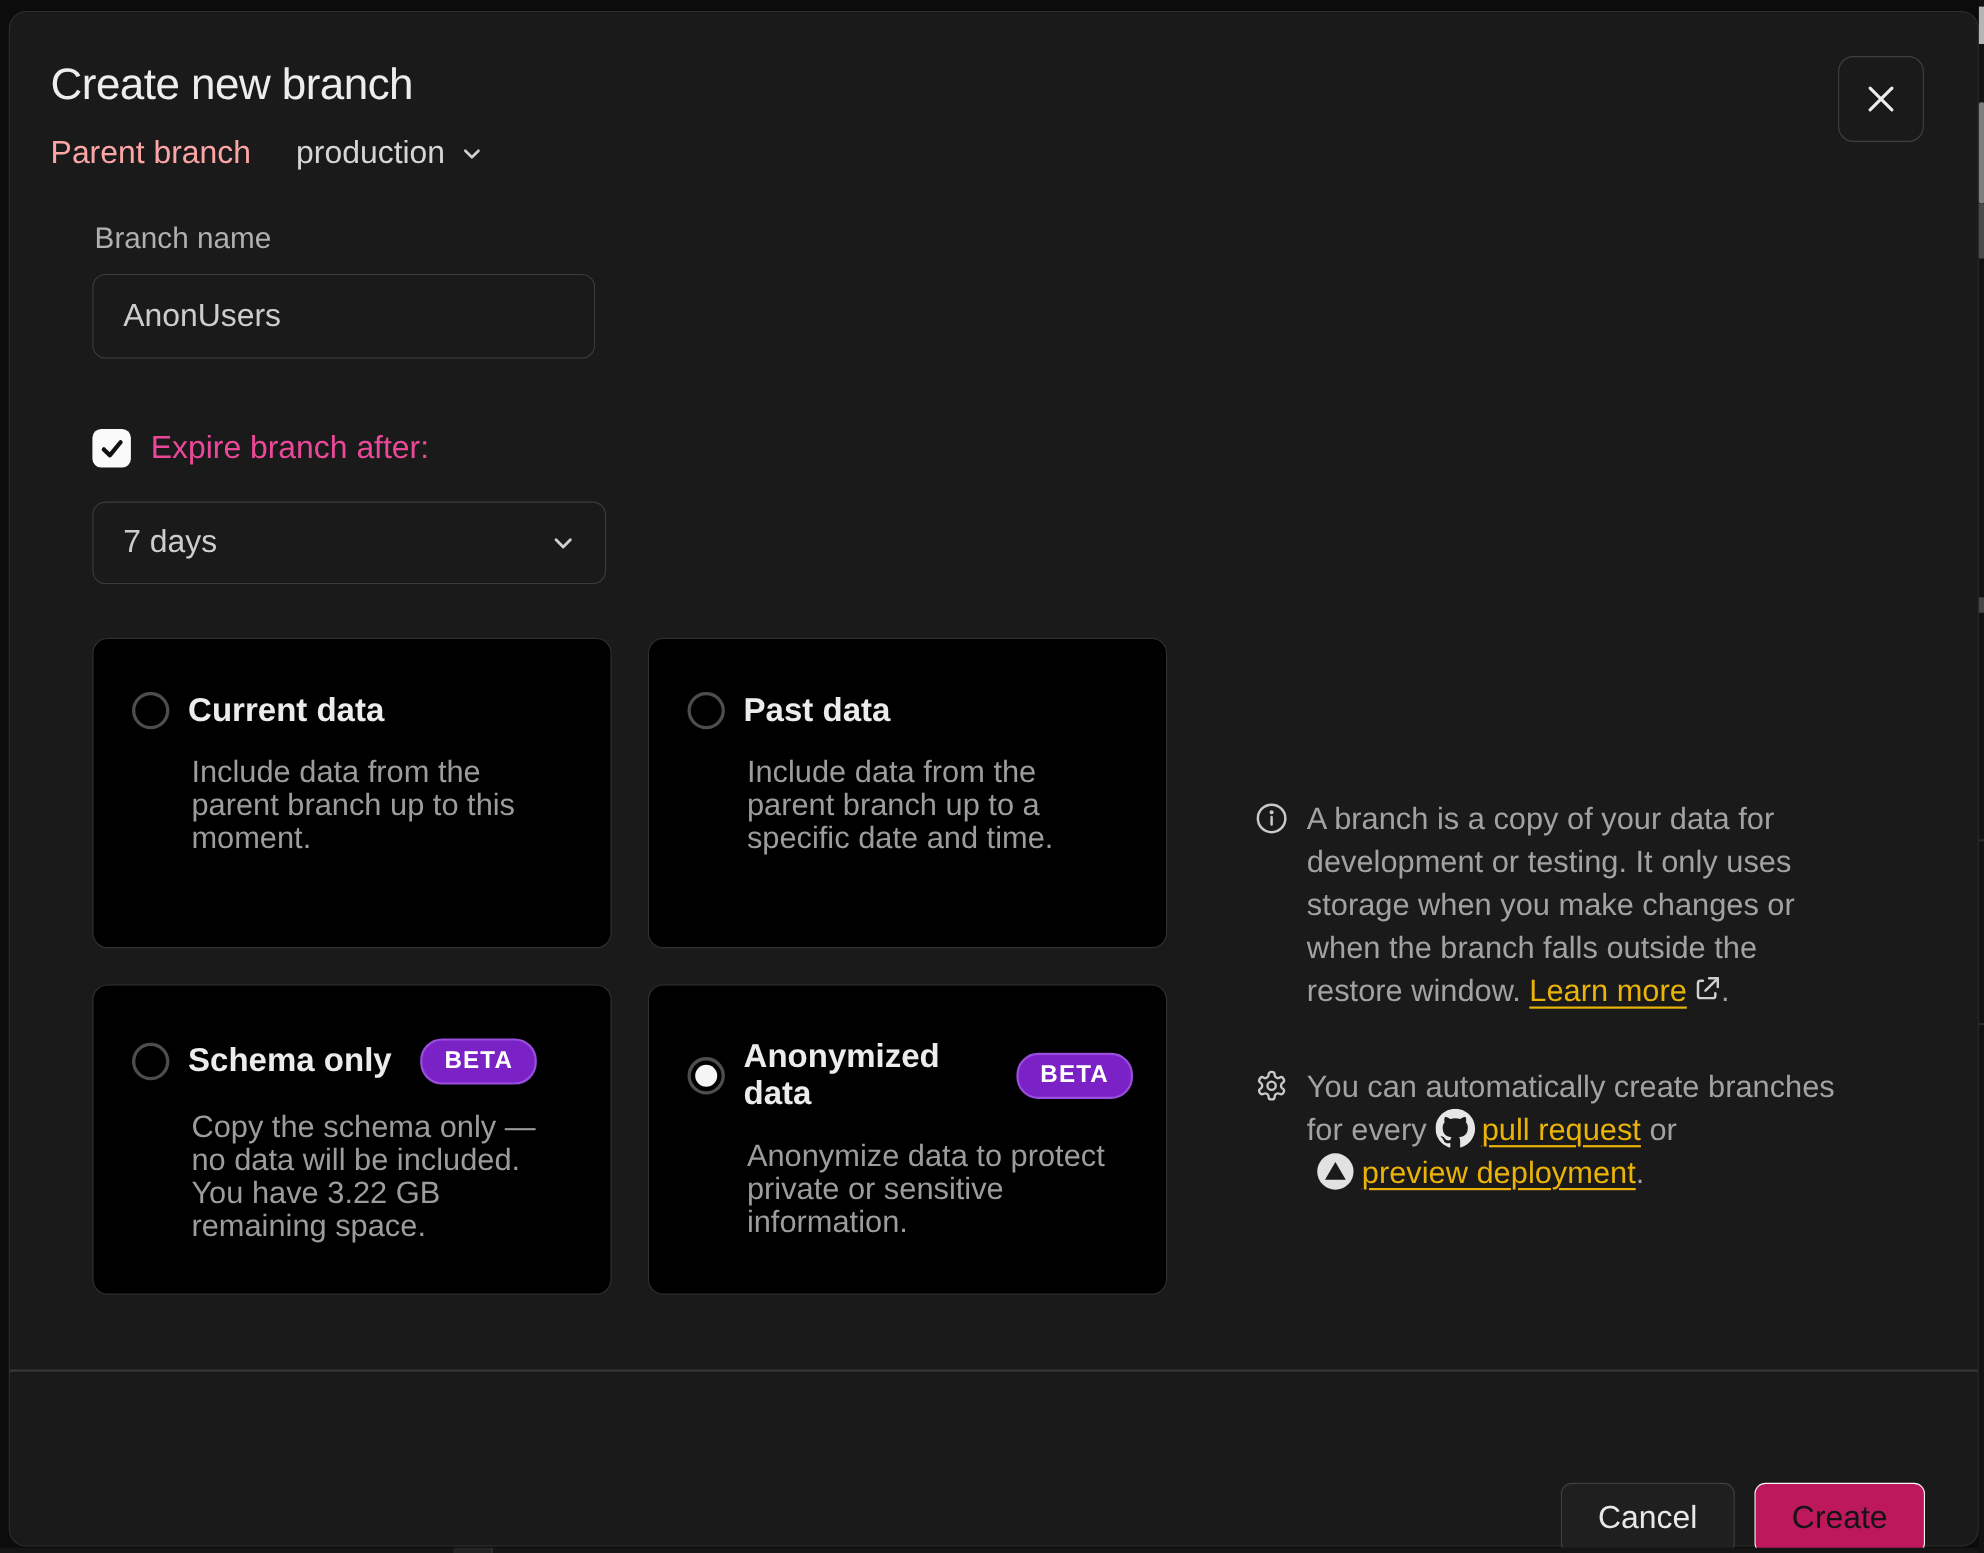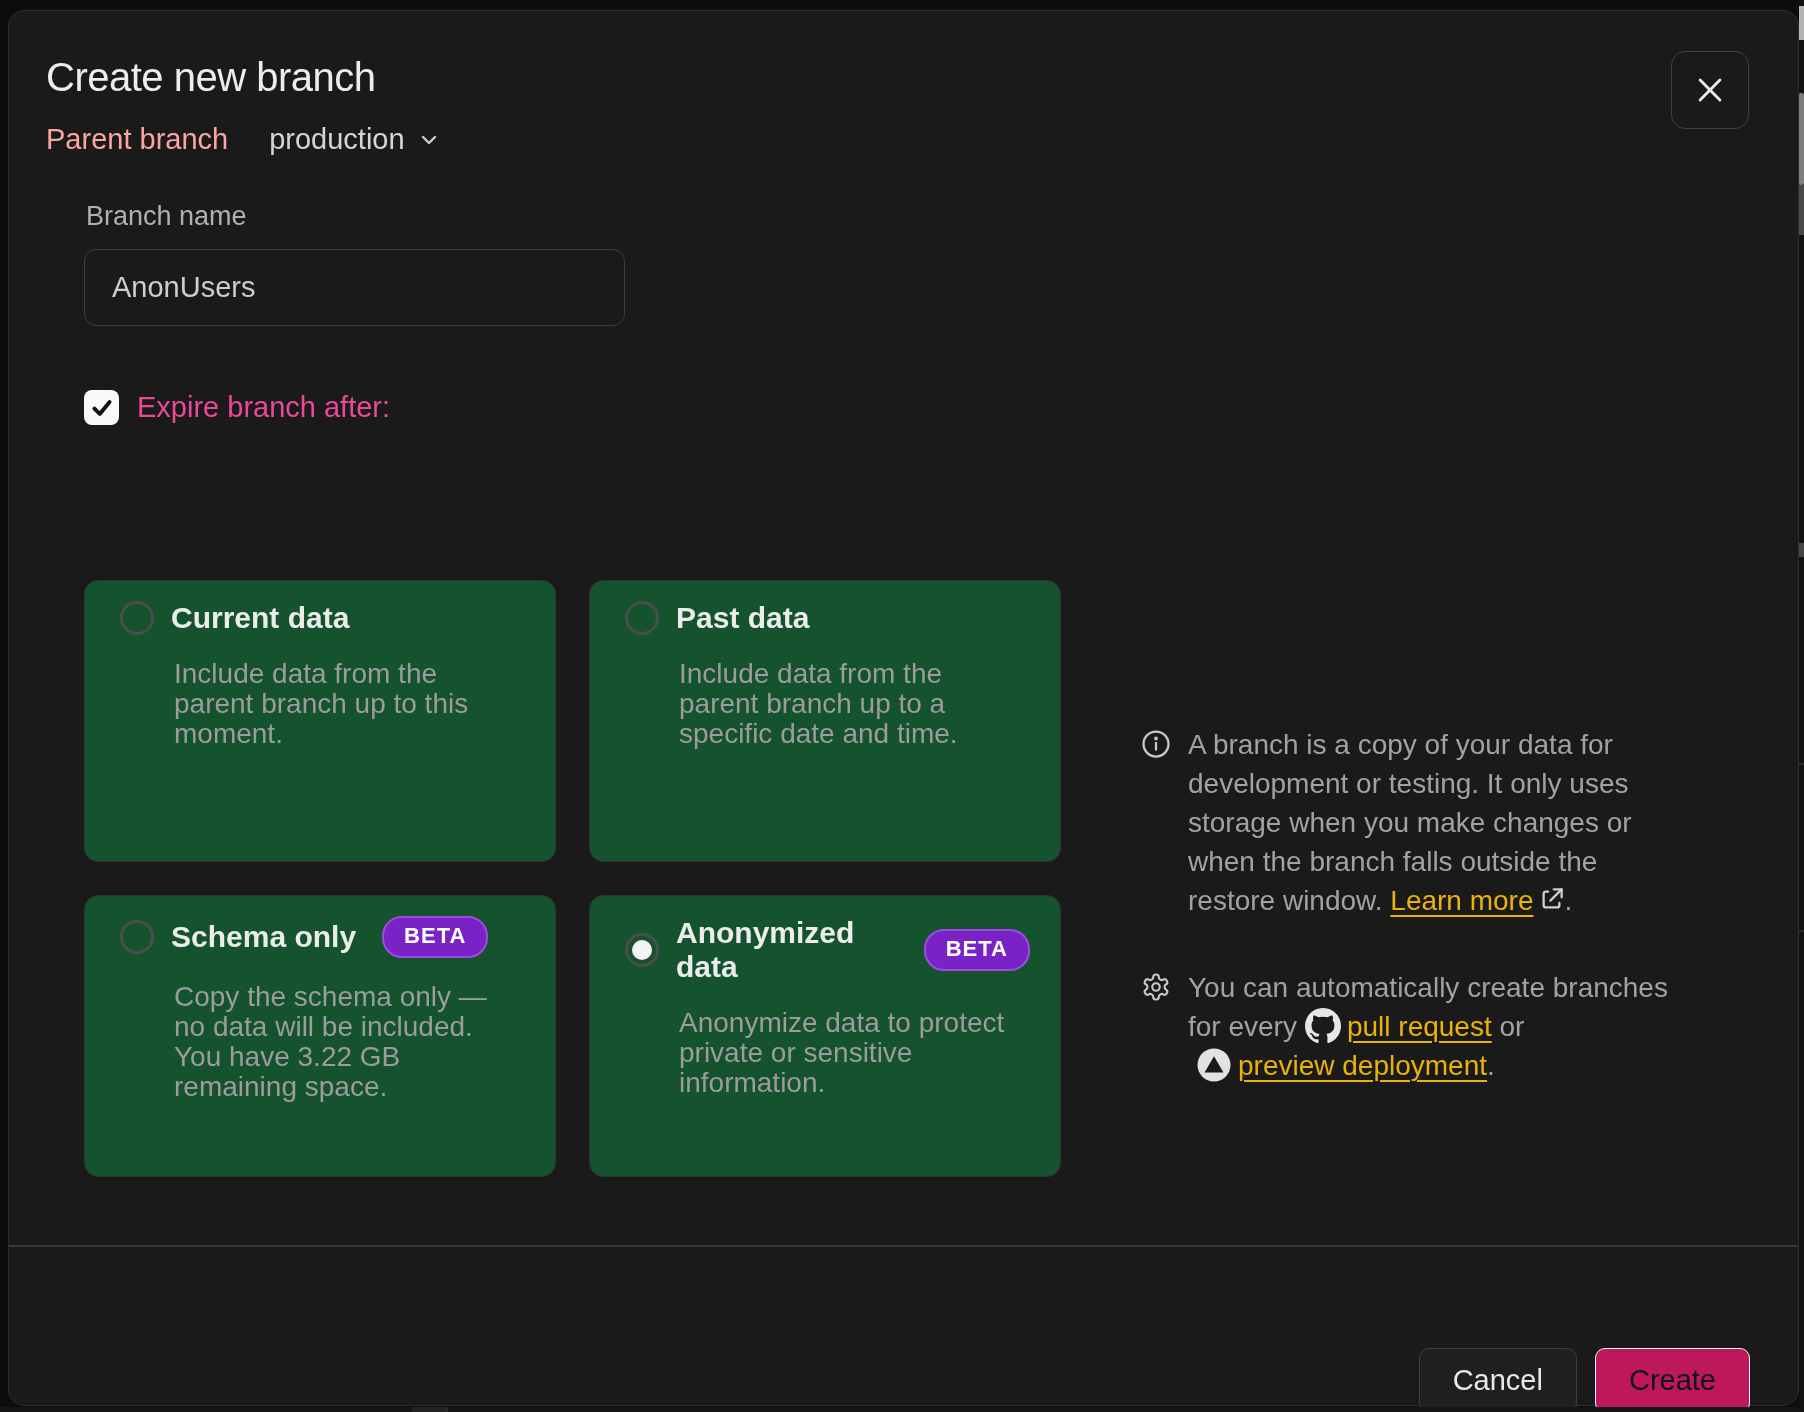--- a/index.html
+++ b/index.html
@@ -33,21 +33,21 @@
     position:absolute; top:40px; right:49px; width:78px; height:78px;
     border:1.5px solid #404040; border-radius:14px; background:transparent;
     display:flex; align-items:center; justify-content:center; cursor:pointer;
   }
 
   .field-label {
     position:absolute; left:77px; top:190px;
     font-size:27px; color:#b0b0b0;
   }
   .text-input {
-    position:absolute; left:75px; top:238px; width:541px; height:77px;
+    position:absolute; left:75px; top:238px; width:457px; height:77px;
     background:transparent; border:1.5px solid #3c3c3c; border-radius:12px;
     color:#cdcdcd; font-size:29px; padding:0 27px;
     font-family:"Liberation Sans", sans-serif; outline:none;
   }
 
   .checkbox-row {
     position:absolute; left:75px; top:379px;
     display:flex; align-items:center; cursor:pointer;
   }
   .checkbox {
@@ -63,22 +63,22 @@
     padding:0 25px 0 27px; cursor:pointer;
   }
   .select-value { font-size:29px; color:#cdcdcd; }
 
   
   .cards {
     position:absolute; left:75px; top:569px; width:977px;
     display:grid; grid-template-columns:472px 472px; grid-auto-rows:282px; gap:33px;
   }
   .card {
-    border:1.5px solid #313131; border-radius:14px; background:#14532d;
-    padding:20px 30px 0 35px; cursor:pointer;
+    border:1.5px solid #313131; border-radius:14px; background:#000000;
+    padding:48px 30px 0 35px; cursor:pointer;
   }
   .card-head { display:flex; align-items:center; }
   .radio {
     width:34px; height:34px; border-radius:50%; border:3px solid #4d4d4d;
     flex:0 0 auto; display:flex; align-items:center; justify-content:center;
   }
   .radio.selected::after {
     content:""; width:20px; height:20px; border-radius:50%; background:#f5f5f5;
   }
   .card-title { margin-left:17px; font-size:30px; font-weight:700; color:#ececec; }
@@ -165,20 +165,26 @@
 
   <div class="checkbox-row">
     <span class="checkbox">
       <svg width="26" height="26" viewBox="0 0 24 24" fill="none" stroke="#111111" stroke-width="3.6" stroke-linecap="round" stroke-linejoin="round">
           <polyline points="5 12.5 10 17.5 19 6.5"></polyline>
         </svg>
     </span>
     <span class="checkbox-label">Expire branch after:</span>
   </div>
 
+  <div class="select">
+    <span class="select-value">7 days</span>
+    <svg width="26" height="26" viewBox="0 0 24 24" fill="none" stroke="#cfcfcf" stroke-width="2.4" stroke-linecap="round" stroke-linejoin="round">
+        <polyline points="6 9 12 15 18 9"></polyline>
+      </svg>
+  </div>
 
   <div class="cards">
 
     <div class="card">
       <div class="card-head">
         <span class="radio"></span>
         <span class="card-title">Current data</span>
       </div>
       <div class="card-desc">Include data from the
 parent branch up to this

